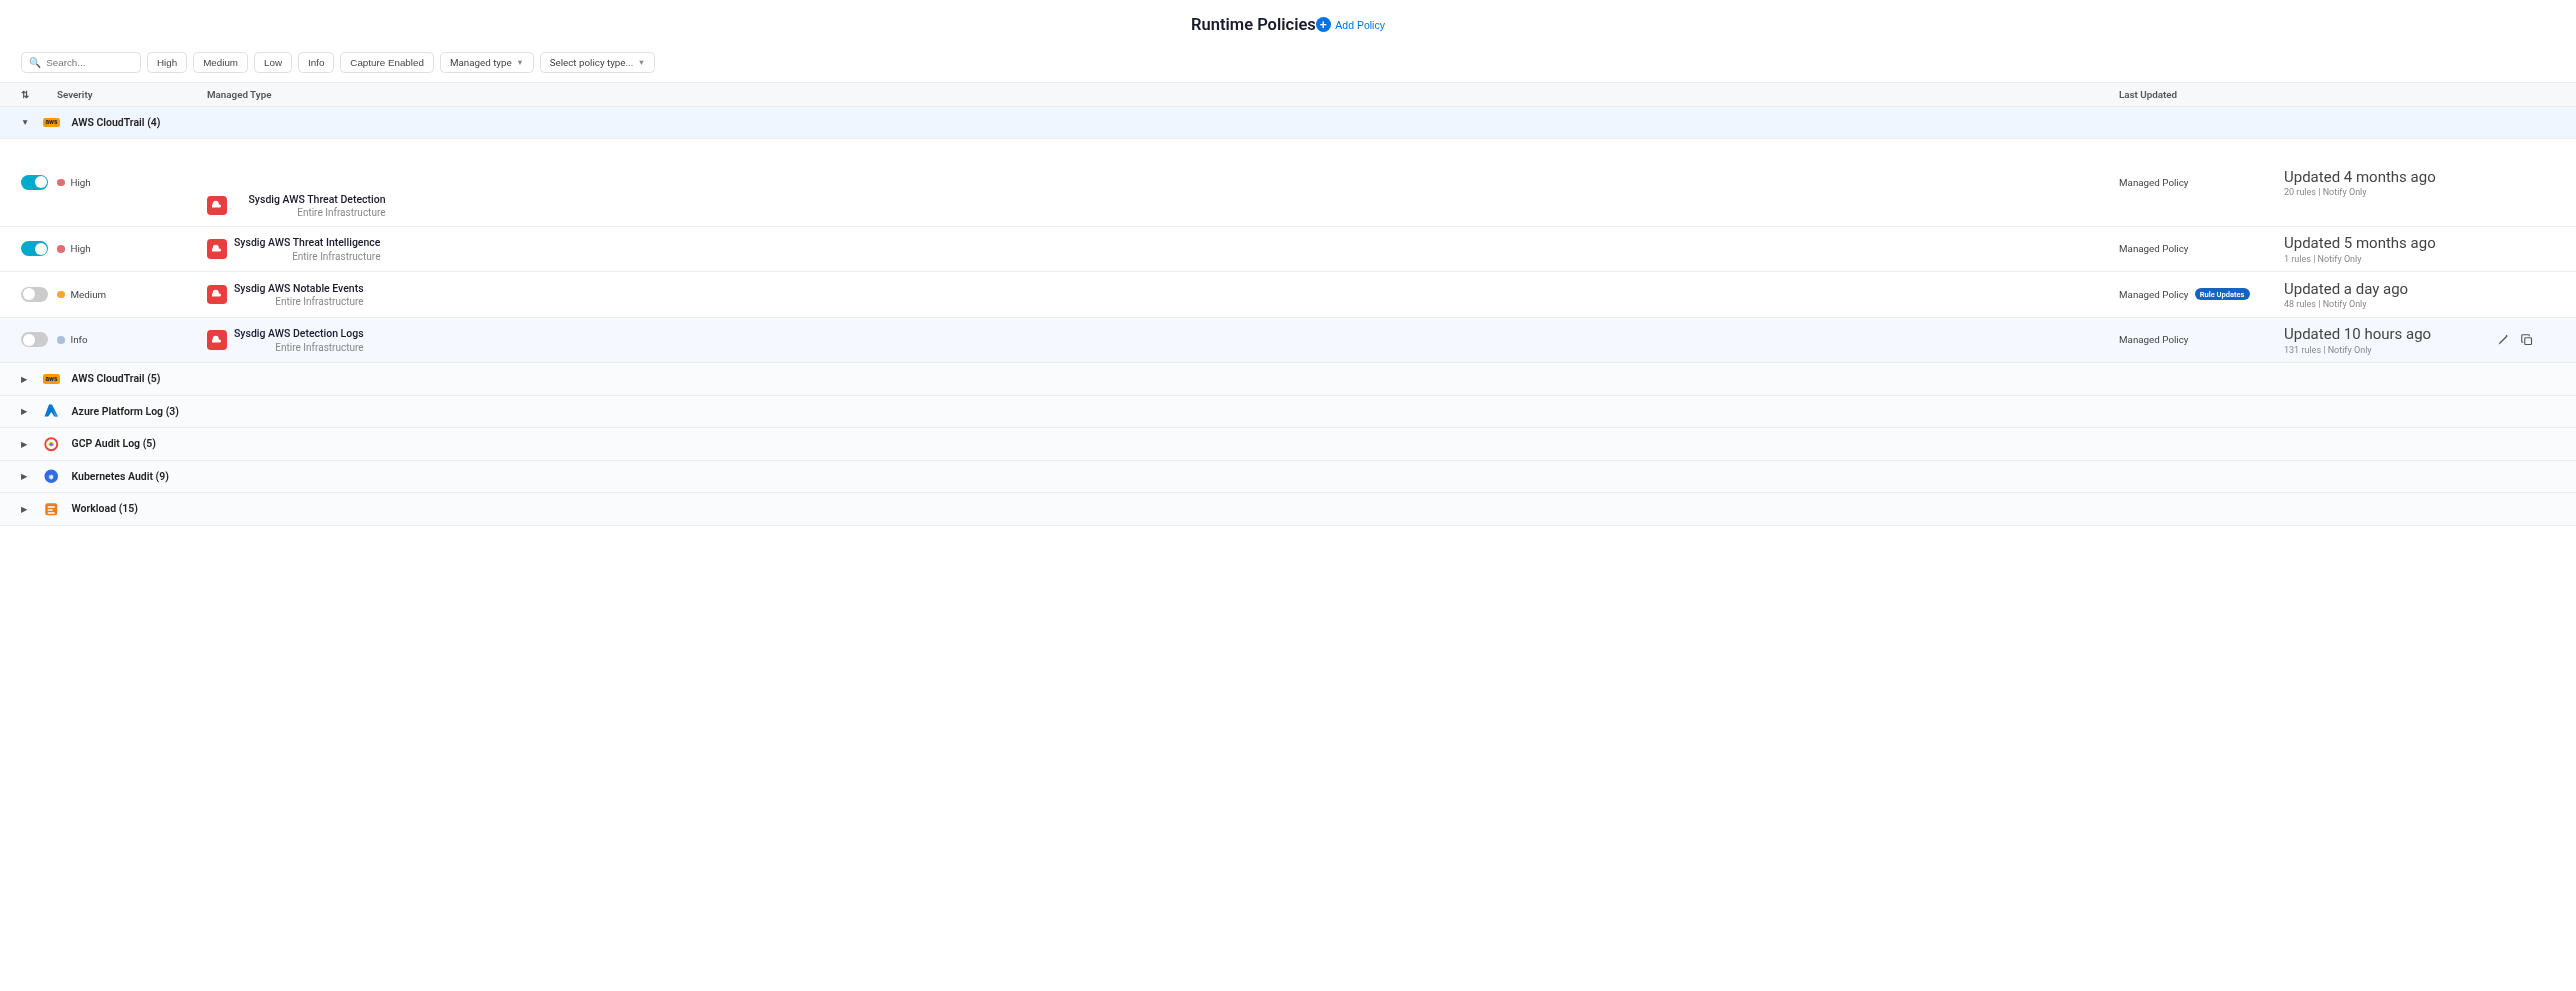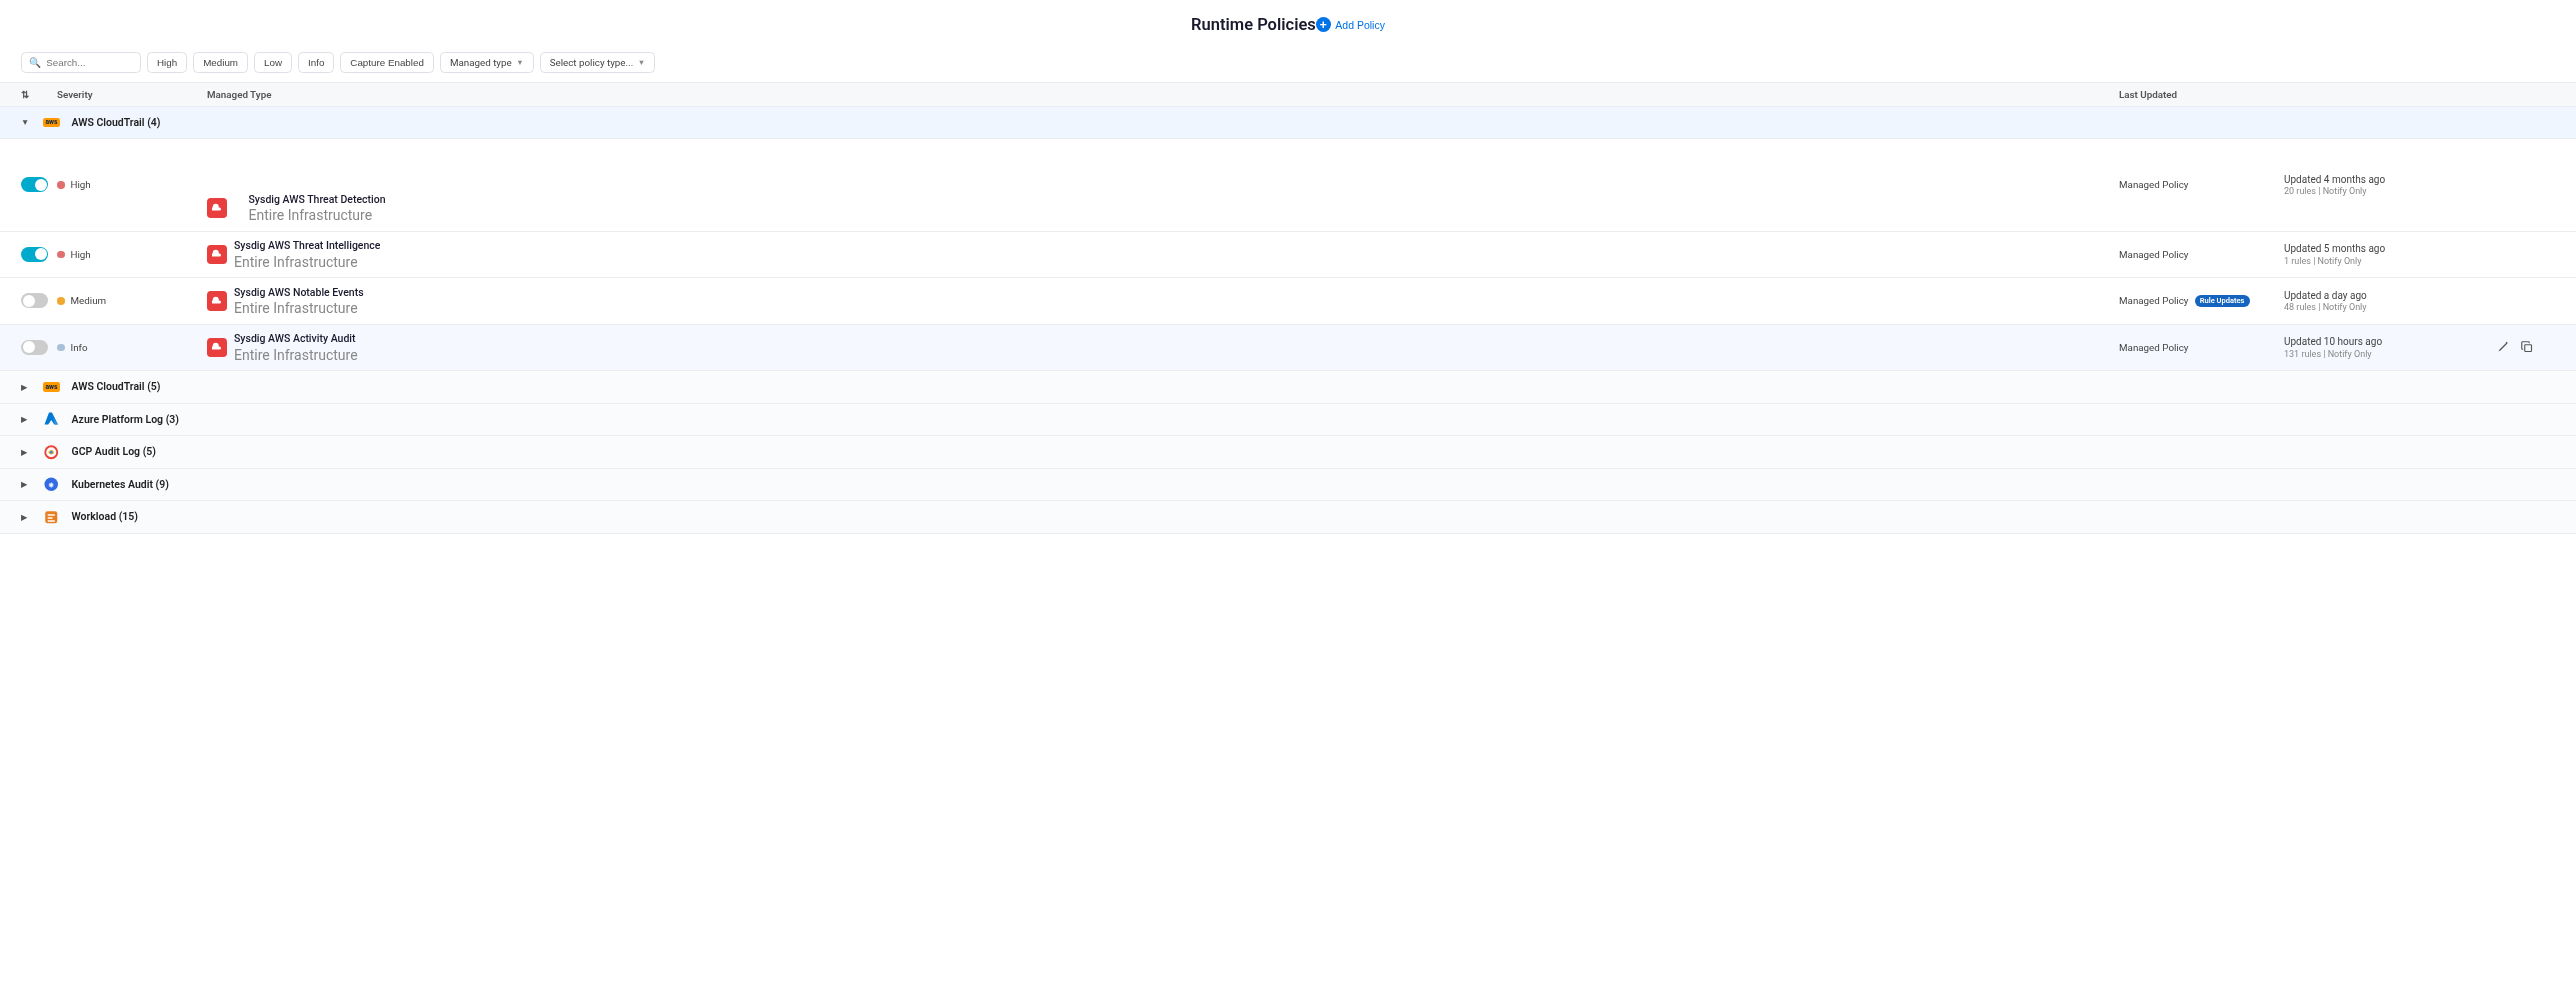--- a/index.html
+++ b/index.html
@@ -230,22 +230,23 @@
       display: flex;
       flex-direction: column;
       gap: 1.5px;
     }
     .policy-name {
       font-size: 10.5px;
       font-weight: 500;
       color: #1a1a2e;
     }
     .policy-sub {
-      font-size: 14px;
+      font-size: 10px;
       color: #888;
+      text-align: right;
     }
     .managed-type-cell {
       font-size: 9.8px;
       color: #444;
       display: flex;
       align-items: center;
       gap: 6px;
     }
     .rule-updates-badge {
       background: #1565c0;
@@ -255,21 +256,21 @@
       padding: 1.5px 5.3px;
       border-radius: 7.5px;
       white-space: nowrap;
     }
     .last-updated-cell {
       display: flex;
       flex-direction: column;
       gap: 1.5px;
     }
     .last-updated-text {
-      font-size: 10px;
+      font-size: 15px;
       color: #444;
     }
     .last-updated-sub {
       font-size: 9px;
       color: #888;
     }
     .actions-cell {
       display: flex;
       align-items: center;
       gap: 7.5px;
@@ -467,21 +468,21 @@
       </div>
       <div style="display:flex;align-items:center;gap:7.5px;">
         <div class="policy-icon-cell">
           <div class="policy-icon-box">
             <svg width="10.5" height="10.5" viewBox="0 0 14 14" fill="none">
                 <path d="M10 6h-1V5a4 4 0 00-8 0v1H0a2 2 0 000 4h10a2 2 0 000-4z" fill="white"></path>
               </svg>
           </div>
         </div>
         <div class="policy-name-cell">
-          <span class="policy-name">Sysdig AWS Activity Audit</span>
+          <span class="policy-name">Sysdig AWS Detection Logs</span>
           <span class="policy-sub">Entire Infrastructure</span>
         </div>
       </div>
       <div class="managed-type-cell">
         <span>Managed Policy</span>
       </div>
       <div class="last-updated-cell">
         <span class="last-updated-text">Updated 10 hours ago</span>
         <span class="last-updated-sub">131 rules | Notify Only</span>
       </div>

